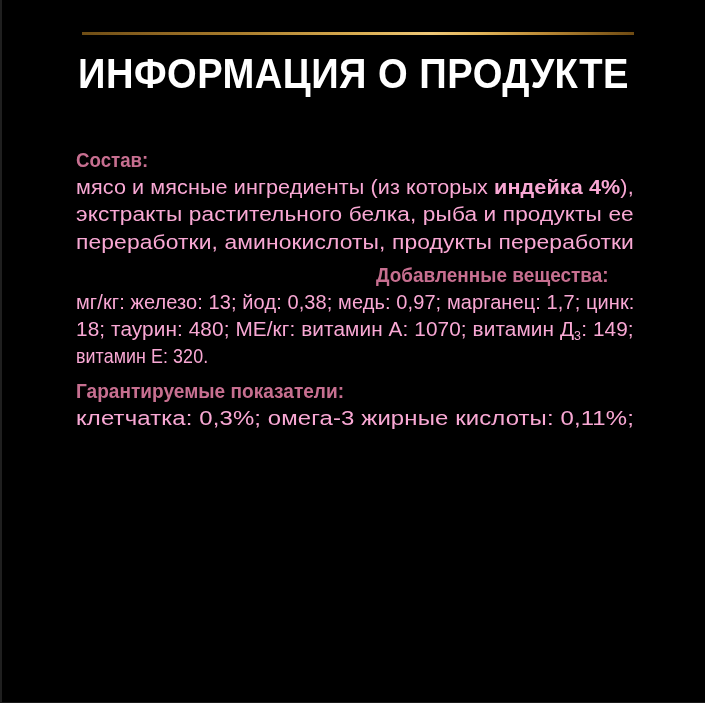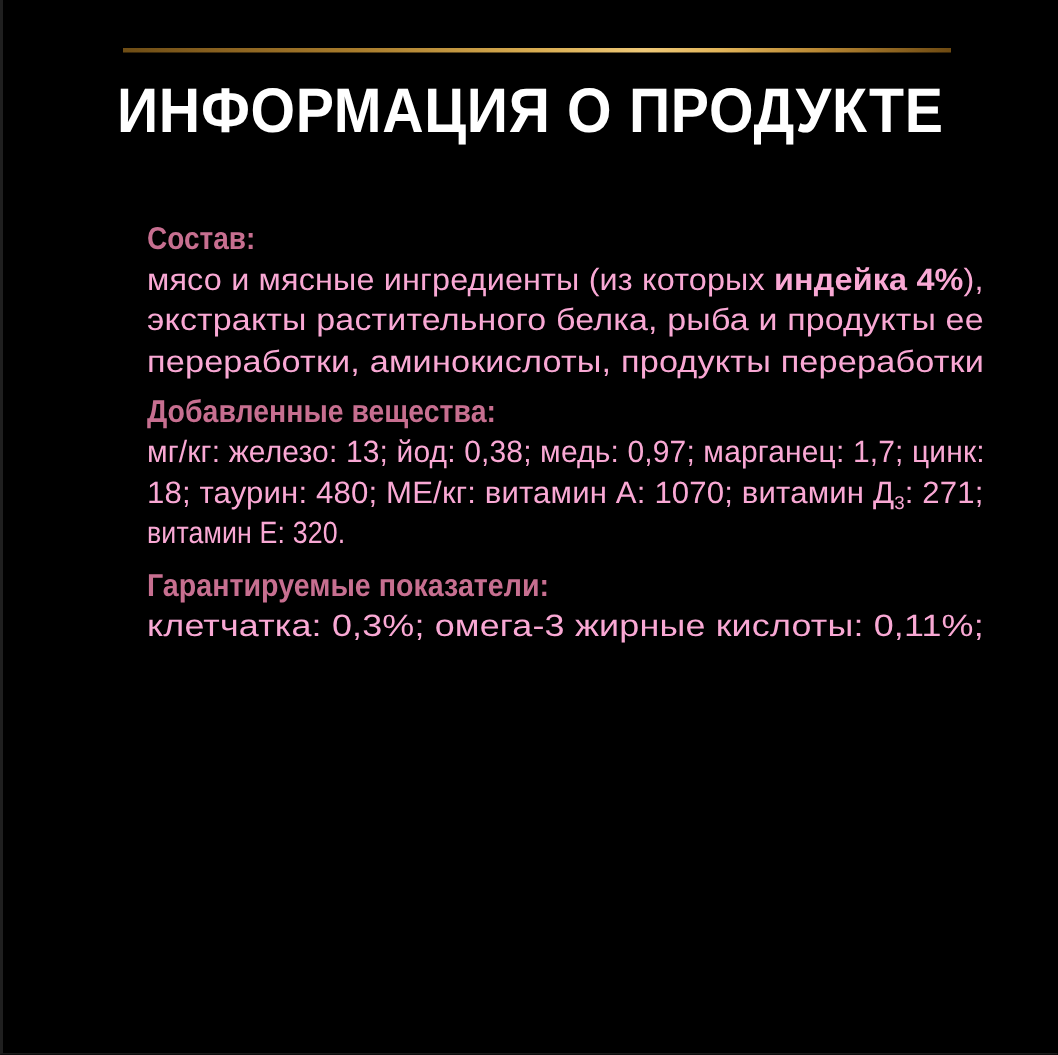--- a/index.html
+++ b/index.html
@@ -23,31 +23,31 @@
   }
   .page-title {
     margin: 17px 0 0 76px;
     font-size: 42px; line-height: 44px;
     font-weight: bold;
     color: #ffffff;
     letter-spacing: 0.5px;
     white-space: nowrap;
   }
   .content {
-    padding-left: 96px;
+    padding-left: 74px;
     width: 558px;
   }
   .section-heading {
     font-size: 21px; line-height: 26px;
     font-weight: bold;
     color: var(--pink, #c76f90);
     white-space: nowrap;
   }
   .sec-1 { margin-top: 51px; }
-  .sec-2 { margin-top: 7px; }
+  .sec-2 { margin-top: 7px; text-align: right; }
   .sec-3 { margin-top: 8px; }
   .body-line {
     font-size: 20.5px;
     line-height: 27.3px;
     height: 27.3px;
     color: #f9a8d4;
     letter-spacing: 0.1px;
     white-space: nowrap;
   }
   .fit {
@@ -78,21 +78,21 @@
         <div class="body-line"><span class="fit" style="transform: scaleX(1.05283);"><span>мясо и мясные ингредиенты (из которых </span><b>индейка 4%</b><span>),</span></span></div>
         <div class="body-line"><span class="fit" style="transform: scaleX(1.10495);">экстракты растительного белка, рыба и продукты ее</span></div>
         <div class="body-line"><span class="fit" style="transform: scaleX(1.11377);">переработки, аминокислоты, продукты переработки</span></div>
       </div>
   </section>
 
   <section>
     <div class="section-heading sec-2"><span class="fit" style="transform: scaleX(0.903101);">Добавленные вещества:</span></div>
     <div>
         <div class="body-line"><span class="fit" style="transform: scaleX(0.975524);">мг/кг: железо: 13; йод: 0,38; медь: 0,97; марганец: 1,7; цинк:</span></div>
-        <div class="body-line"><span class="fit" style="transform: scaleX(1.0127);"><span>18; таурин: 480; МЕ/кг: витамин А: 1070; витамин Д</span><sub>3</sub><span>: 271;</span></span></div>
+        <div class="body-line"><span class="fit" style="transform: scaleX(1.0127);"><span>18; таурин: 480; МЕ/кг: витамин А: 1070; витамин Д</span><sub>3</sub><span>: 149;</span></span></div>
         <div class="body-line"><span class="fit" style="transform: scaleX(0.87);">витамин Е: 320.</span></div>
       </div>
   </section>
 
   <section>
     <div class="section-heading sec-3"><span class="fit" style="transform: scaleX(0.908475);">Гарантируемые показатели:</span></div>
     <div>
         <div class="body-line"><span class="fit" style="transform: scaleX(1.16736);">клетчатка: 0,3%; омега-3 жирные кислоты: 0,11%;</span></div>
       </div>
   </section>

